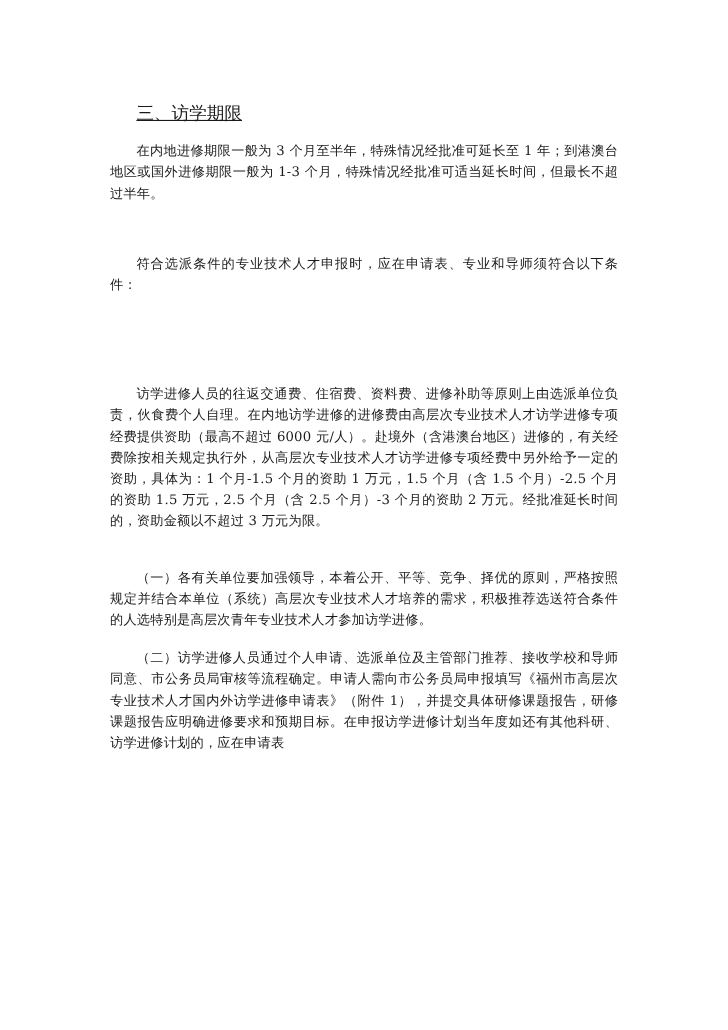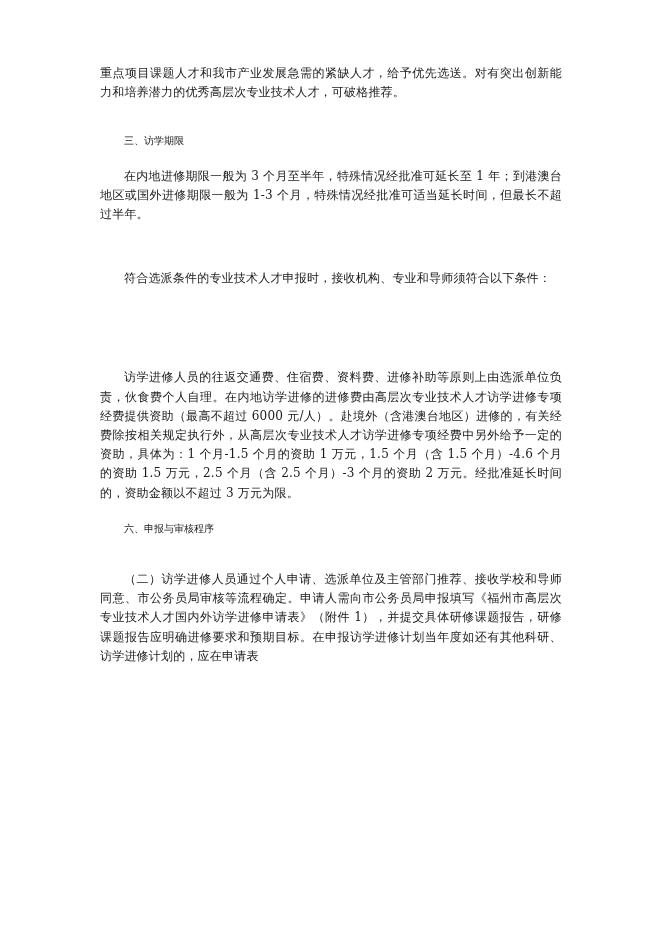--- a/index.html
+++ b/index.html
@@ -23,50 +23,50 @@
   }
   .p {
     font-size: 12px;
     line-height: 19.2px;
     text-align: justify;
     margin: 0;
     letter-spacing: 0.2px;
   }
   .indent { text-indent: 24px; }
   .heading {
-    font-size: 10px;
+    font-size: 16px;
     line-height: 19.2px;
     margin: 0;
     padding-left: 24px;
+    text-decoration: underline;
   }
   .gap-s { height: 29px; }
   .gap-m { height: 16px; }
 </style>
 </head>
 <body>
 
 <div class="page">
 
-  <p class="p">重点项目课题人才和我市产业发展急需的紧缺人才，给予优先选送。对有突出创新能力和培养潜力的优秀高层次专业技术人才，可破格推荐。</p>
 
   <div class="gap-s"></div>
   <p class="heading">三、访学期限</p>
   <div class="gap-m"></div>
   <p class="p indent">在内地进修期限一般为 3 个月至半年，特殊情况经批准可延长至 1 年；到港澳台地区或国外进修期限一般为 1-3 个月，特殊情况经批准可适当延长时间，但最长不超过半年。</p>
 
   <div class="gap-s"></div>
   <div class="gap-m"></div>
-  <p class="p indent">符合选派条件的专业技术人才申报时，接收机构、专业和导师须符合以下条件：</p>
+  <p class="p indent">符合选派条件的专业技术人才申报时，应在申请表、专业和导师须符合以下条件：</p>
   <div class="gap-m"></div>
   <div class="gap-m"></div>
   <div class="gap-m"></div>
 
   <div class="gap-m"></div>
   <div class="gap-m"></div>
-  <p class="p indent">访学进修人员的往返交通费、住宿费、资料费、进修补助等原则上由选派单位负责，伙食费个人自理。在内地访学进修的进修费由高层次专业技术人才访学进修专项经费提供资助（最高不超过 6000 元/人）。赴境外（含港澳台地区）进修的，有关经费除按相关规定执行外，从高层次专业技术人才访学进修专项经费中另外给予一定的资助，具体为：1 个月-1.5 个月的资助 1 万元，1.5 个月（含 1.5 个月）-4.6 个月的资助 1.5 万元，2.5 个月（含 2.5 个月）-3 个月的资助 2 万元。经批准延长时间的，资助金额以不超过 3 万元为限。</p>
+  <p class="p indent">访学进修人员的往返交通费、住宿费、资料费、进修补助等原则上由选派单位负责，伙食费个人自理。在内地访学进修的进修费由高层次专业技术人才访学进修专项经费提供资助（最高不超过 6000 元/人）。赴境外（含港澳台地区）进修的，有关经费除按相关规定执行外，从高层次专业技术人才访学进修专项经费中另外给予一定的资助，具体为：1 个月-1.5 个月的资助 1 万元，1.5 个月（含 1.5 个月）-2.5 个月的资助 1.5 万元，2.5 个月（含 2.5 个月）-3 个月的资助 2 万元。经批准延长时间的，资助金额以不超过 3 万元为限。</p>
 
   <div class="gap-m"></div>
-  <p class="heading">六、申报与审核程序</p>
   <div class="gap-m"></div>
+  <p class="p indent">（一）各有关单位要加强领导，本着公开、平等、竞争、择优的原则，严格按照规定并结合本单位（系统）高层次专业技术人才培养的需求，积极推荐选送符合条件的人选特别是高层次青年专业技术人才参加访学进修。</p>
   <div class="gap-m"></div>
   <p class="p indent">（二）访学进修人员通过个人申请、选派单位及主管部门推荐、接收学校和导师同意、市公务员局审核等流程确定。申请人需向市公务员局申报填写《福州市高层次专业技术人才国内外访学进修申请表》（附件 1），并提交具体研修课题报告，研修课题报告应明确进修要求和预期目标。在申报访学进修计划当年度如还有其他科研、访学进修计划的，应在申请表</p>
 
 </div>
 
 </body></html>

